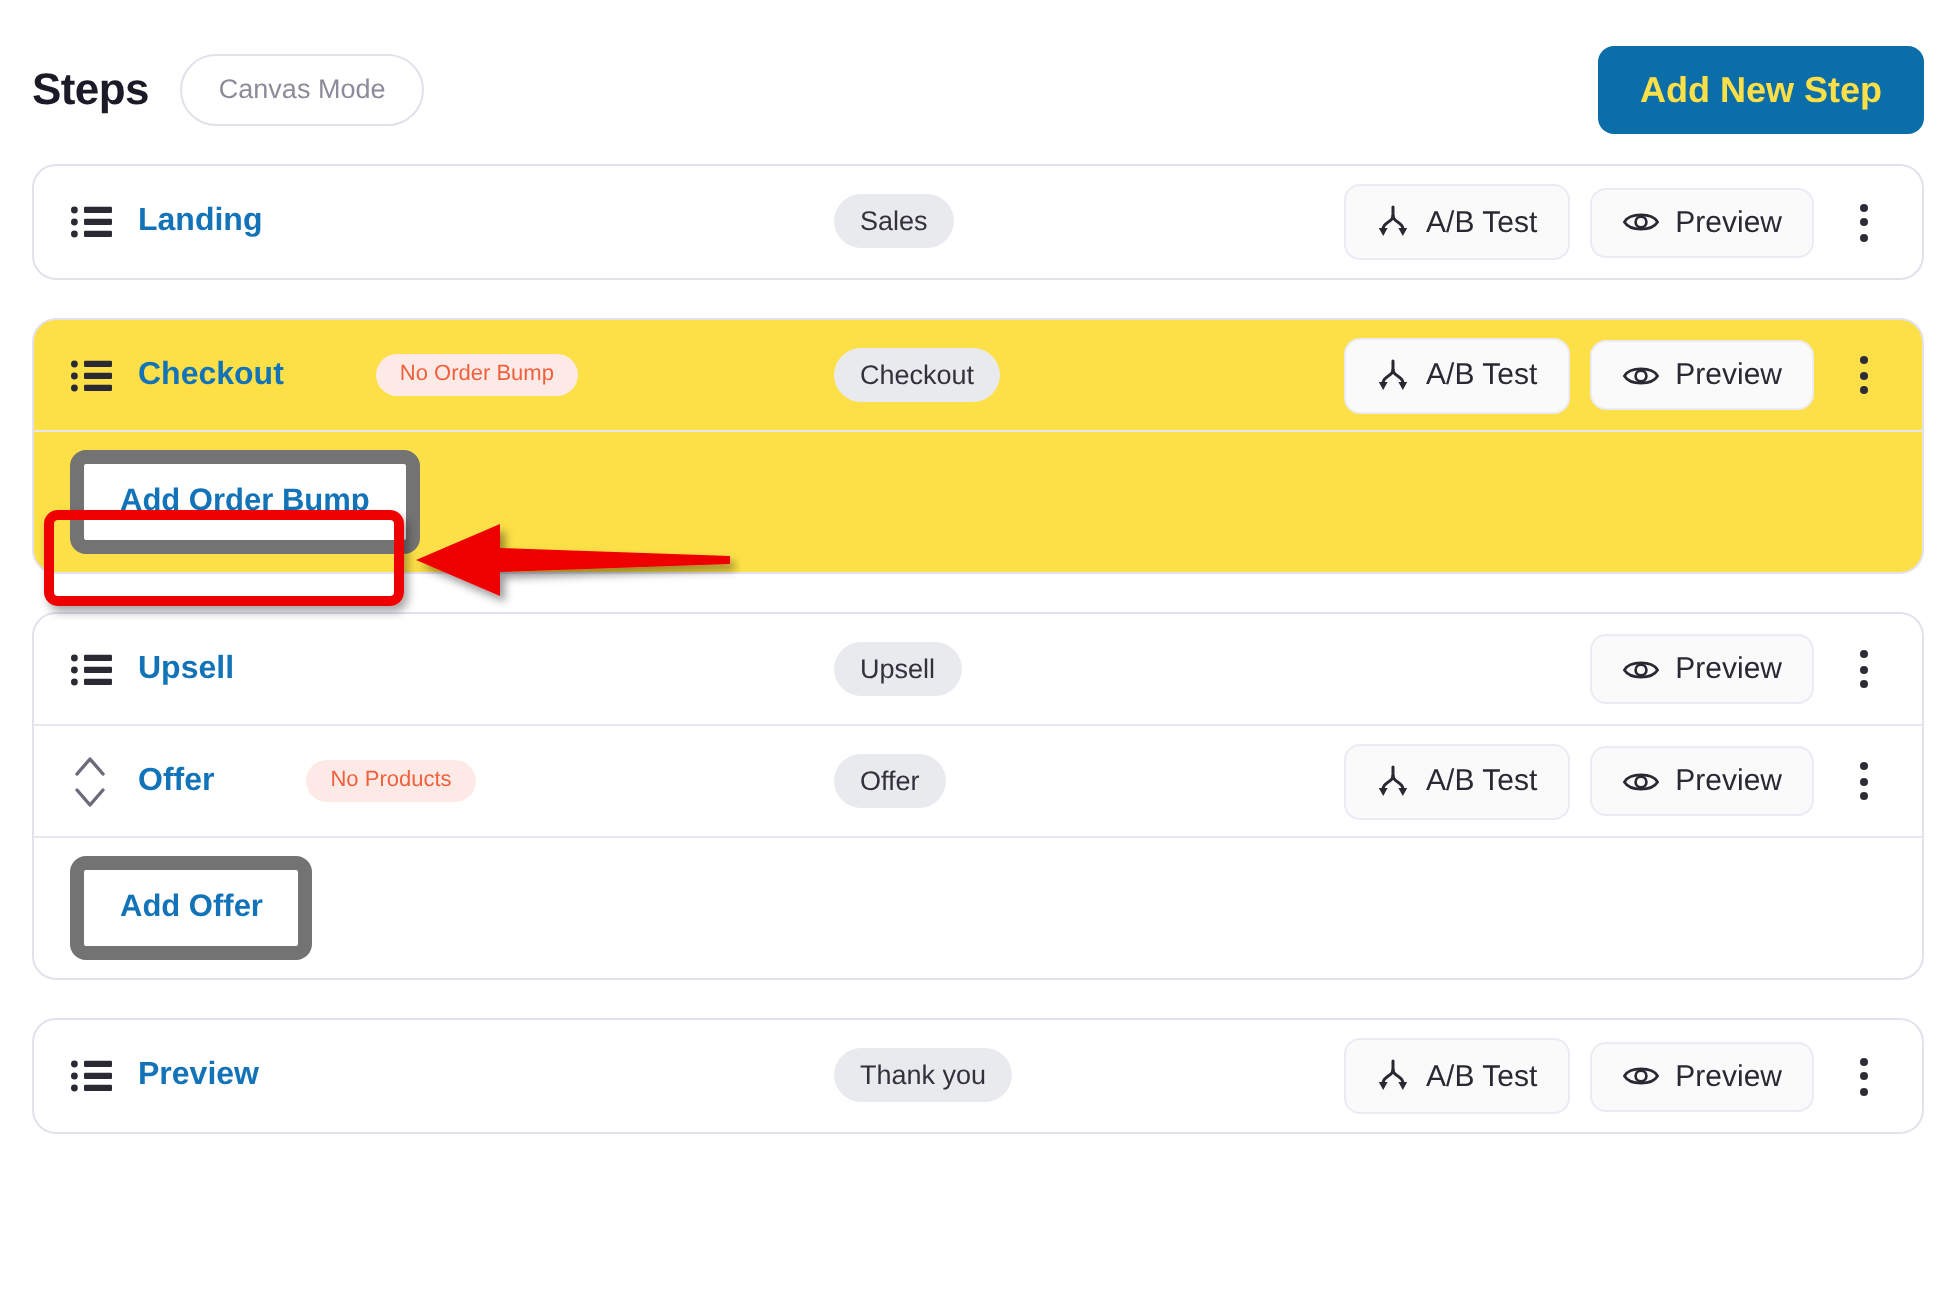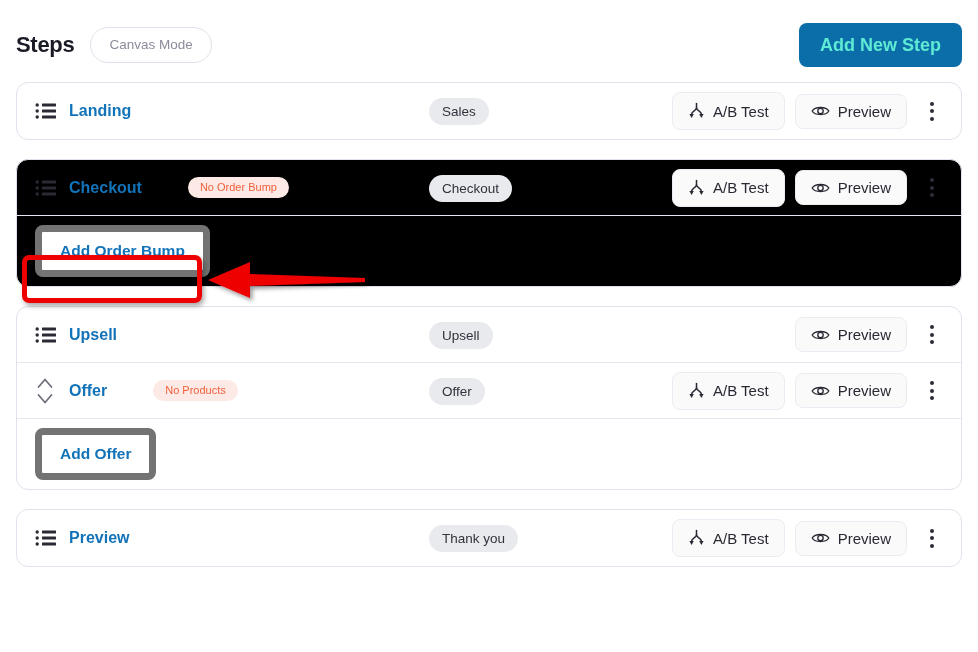--- a/index.html
+++ b/index.html
@@ -64,21 +64,21 @@
   }
   .mode-btn.inactive {
     color: #8e8a99;
     font-weight: normal;
   }
 
   .spacer { flex: 1; }
 
   .primary-btn {
     background: #0b6ea8;
-    color: #5eead4;
+    color: #fde047;
     font-size: 18px;
     font-weight: bold;
     border: none;
     border-radius: 8px;
     padding: 13px 21px;
     cursor: pointer;
     line-height: 1;
     font-family: "Liberation Sans", sans-serif;
     white-space: nowrap;
     margin-left: 24px;
@@ -89,21 +89,21 @@
     padding: 8px 16px 0 16px;
   }
 
   .card {
     border: 1px solid #e3e1ec;
     border-radius: 12px;
     background: #ffffff;
     margin-bottom: 19px;
     overflow: hidden;
   }
-  .card.tinted { background: #000000; }
+  .card.tinted { background: #fde047; }
 
   .step-row {
     display: flex;
     align-items: center;
     height: 56px;
     padding: 0 16px 0 18px;
   }
   .step-row.divided { border-bottom: 1px solid #e7e5f0; }
 
   .handle {
@@ -129,21 +129,21 @@
     color: #f0603c;
     font-size: 11px;
     border-radius: 999px;
     padding: 5px 12px;
     line-height: 1;
     white-space: nowrap;
   }
 
   .type-pill-wrap {
     position: absolute;
-    left: 368px;
+    left: 356px;
   }
   .type-pill {
     background: #e8eaed;
     color: #33313d;
     font-size: 13.5px;
     border-radius: 999px;
     padding: 6px 13px;
     line-height: 1;
     white-space: nowrap;
   }

